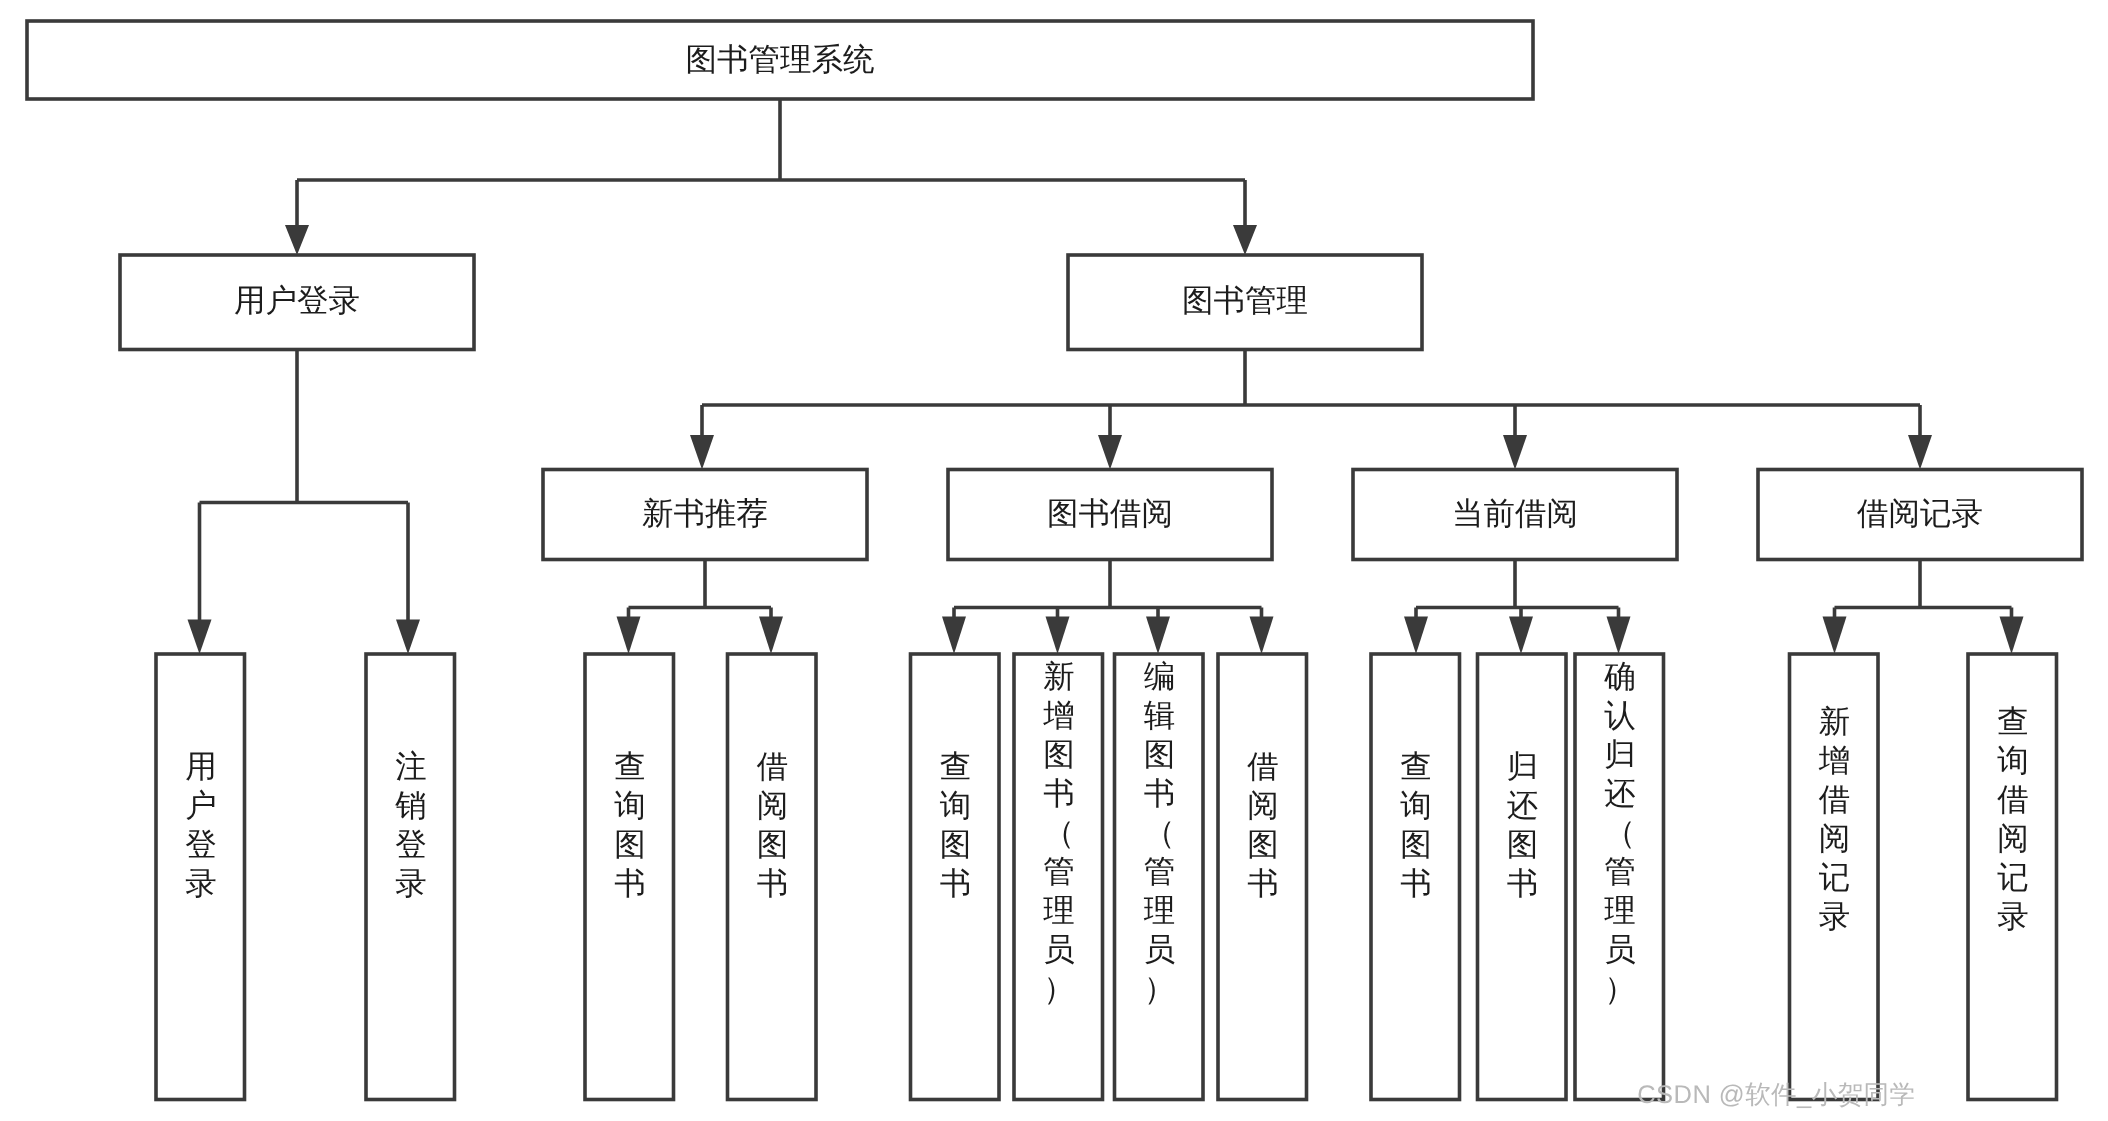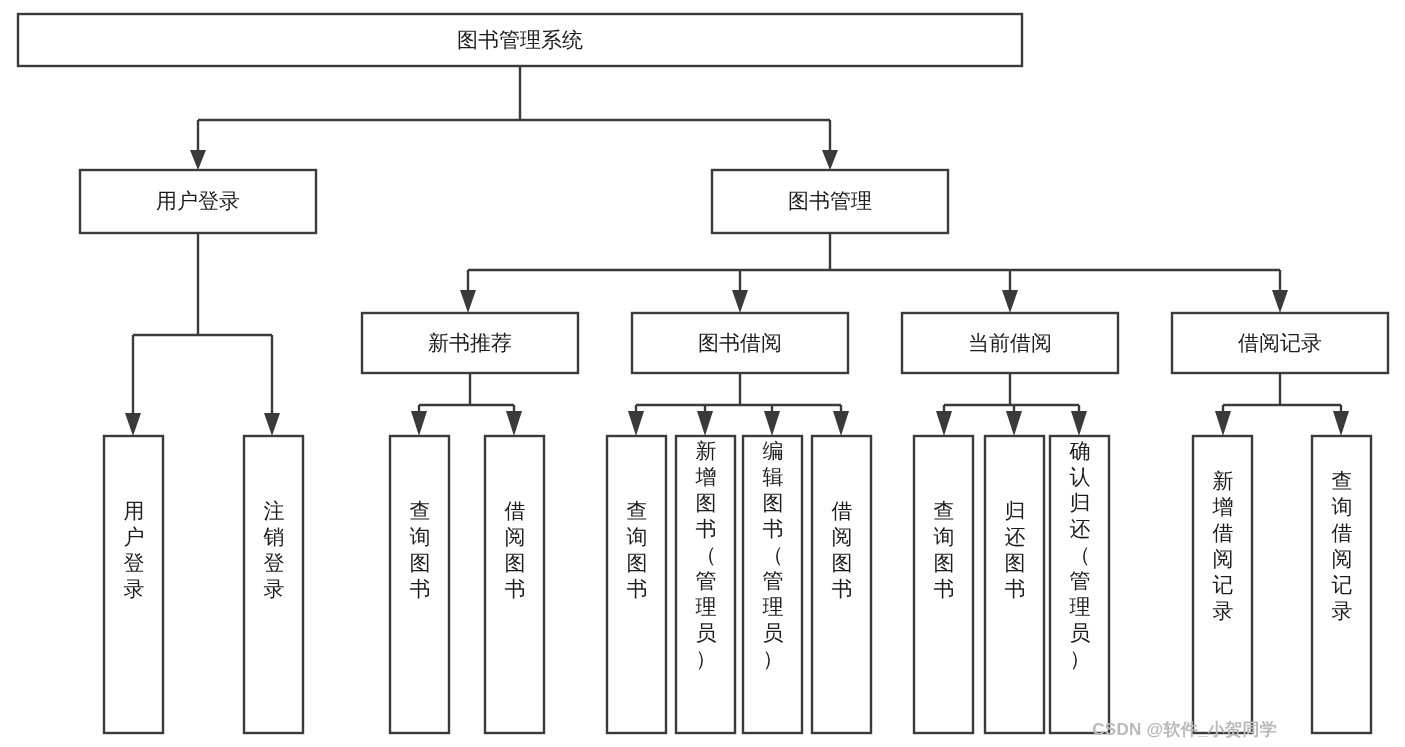--- a/index.html
+++ b/index.html
@@ -56,21 +56,20 @@
   }
   .watermark {
     position: absolute;
     right: 8px;
     bottom: 6px;
     font-family: "Liberation Sans", "DejaVu Sans", sans-serif;
     font-size: 17px;
     color: #b9b9b9;
     white-space: nowrap;
     letter-spacing: 0.3px;
-    font-weight: bold;
   }
 </style>
 </head>
 <body>
 
 <div id="diagram-root">
 
   <svg class="diagram-svg" viewBox="0 0 1405 747" xmlns="http://www.w3.org/2000/svg">
 
     <g>

